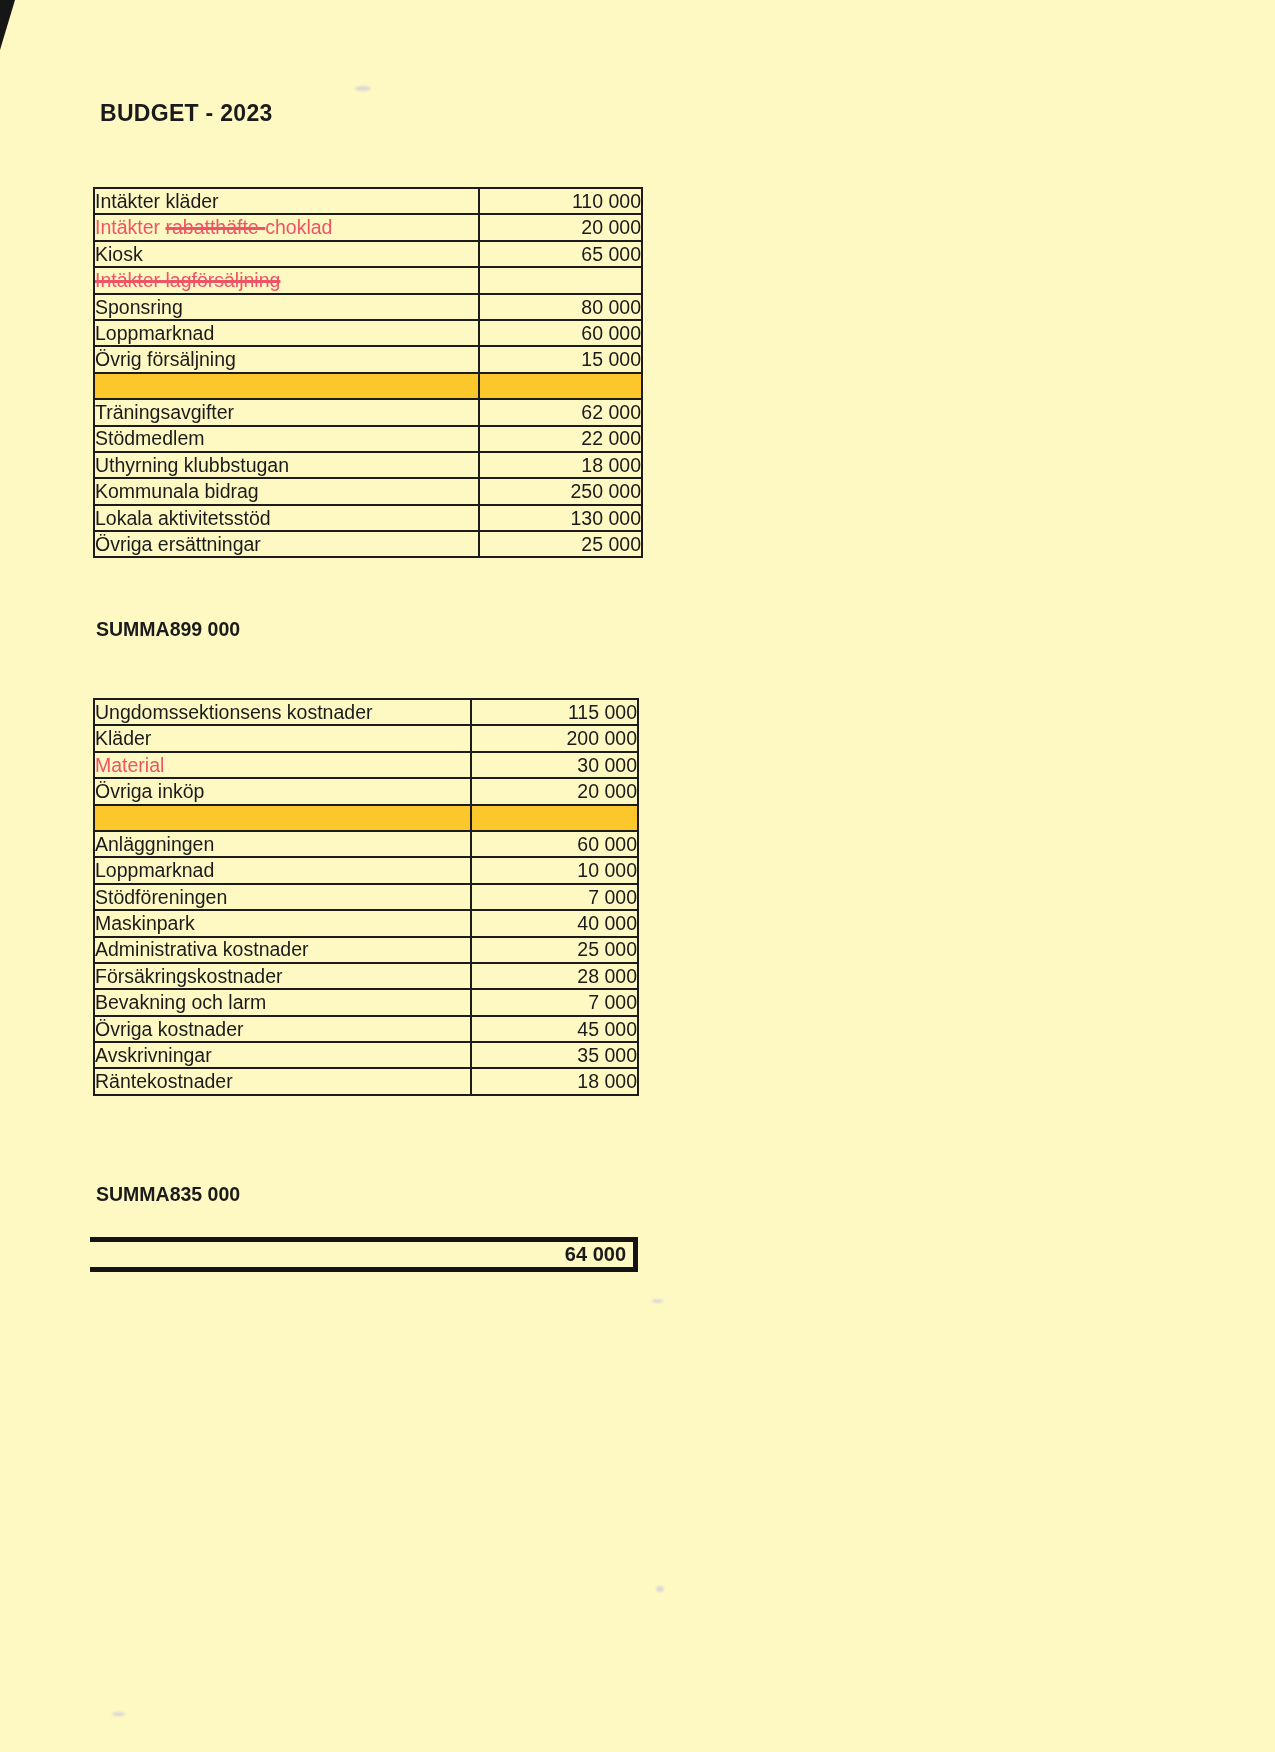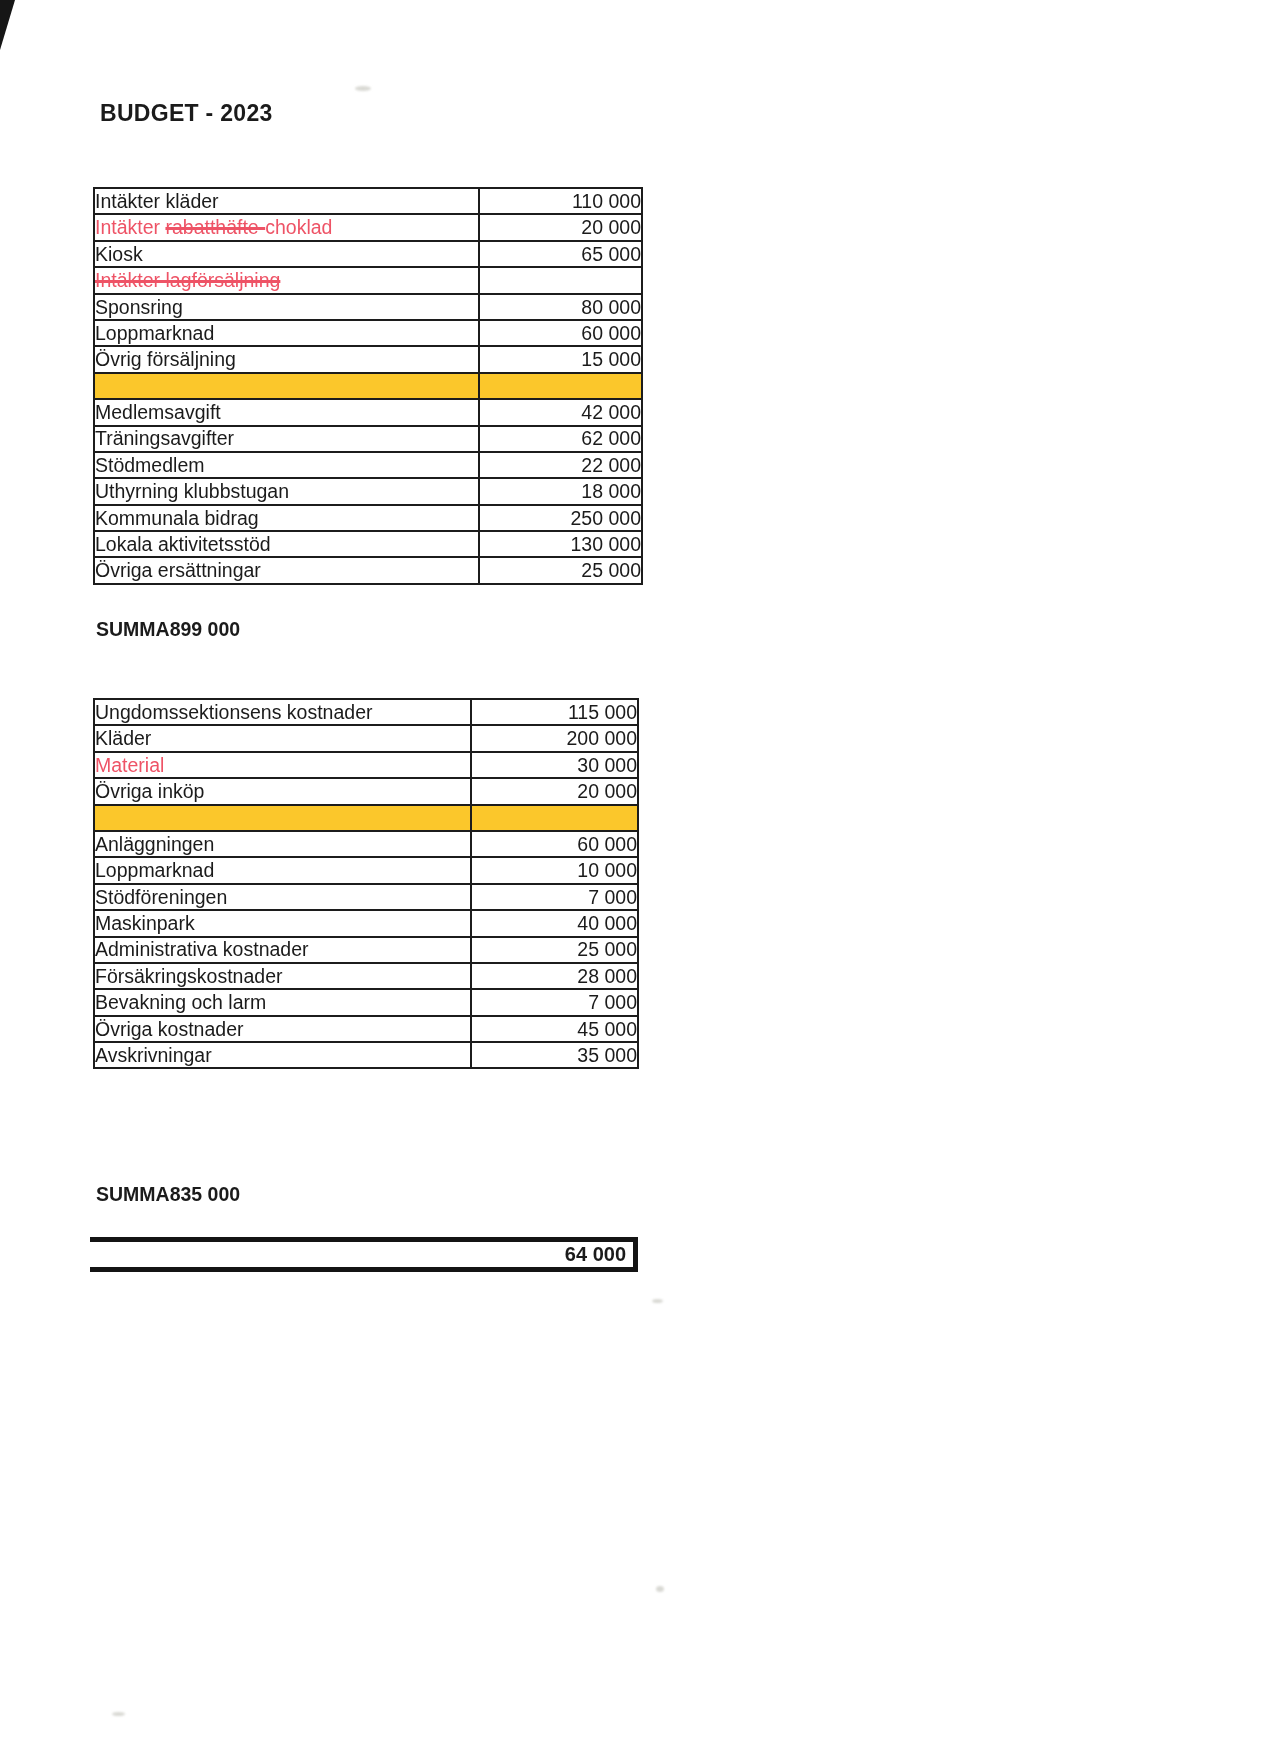--- a/index.html
+++ b/index.html
@@ -1,19 +1,19 @@
 <!DOCTYPE html>
 <html style="--highlight: #FBC72B; --strike-red: #EE5366;"><head>
 <meta charset="utf-8">
 <style>
   html,body { margin:0; padding:0; background:#e9e9e9; }
   .page {
     position:relative;
     width:1275px; height:1752px;
-    background:#ffffff;
+    background:#fef9c3;
     font-family:"Liberation Sans", sans-serif;
     color:#1b1b1b;
     overflow:hidden;
     margin:0 auto;
   }
   .corner-mark {
     position:absolute; left:0; top:0;
     width:15px; height:50px;
     background:#161616;
     clip-path:polygon(0 0, 100% 0, 0 100%);
@@ -123,24 +123,20 @@
         </tr>
         <tr>
           <td class="label-cell">Övrig försäljning</td>
           <td class="value-cell">15 000</td>
         </tr>
         <tr class="highlight">
           <td class="label-cell"></td>
           <td class="value-cell"></td>
         </tr>
         <tr>
-          <td class="label-cell">Medlemsavgift</td>
-          <td class="value-cell">42 000</td>
-        </tr>
-        <tr>
           <td class="label-cell">Träningsavgifter</td>
           <td class="value-cell">62 000</td>
         </tr>
         <tr>
           <td class="label-cell">Stödmedlem</td>
           <td class="value-cell">22 000</td>
         </tr>
         <tr>
           <td class="label-cell">Uthyrning klubbstugan</td>
           <td class="value-cell">18 000</td>
@@ -220,20 +216,24 @@
           <td class="value-cell">7 000</td>
         </tr>
         <tr>
           <td class="label-cell">Övriga kostnader</td>
           <td class="value-cell">45 000</td>
         </tr>
         <tr>
           <td class="label-cell">Avskrivningar</td>
           <td class="value-cell">35 000</td>
         </tr>
+        <tr>
+          <td class="label-cell">Räntekostnader</td>
+          <td class="value-cell">18 000</td>
+        </tr>
       </tbody>
   </table>
 
   <div class="summa-row" id="cost-summa">
     <span>SUMMA</span>
     <span>835 000</span>
   </div>
 
   <div class="net-box">
     <span>64 000</span>

